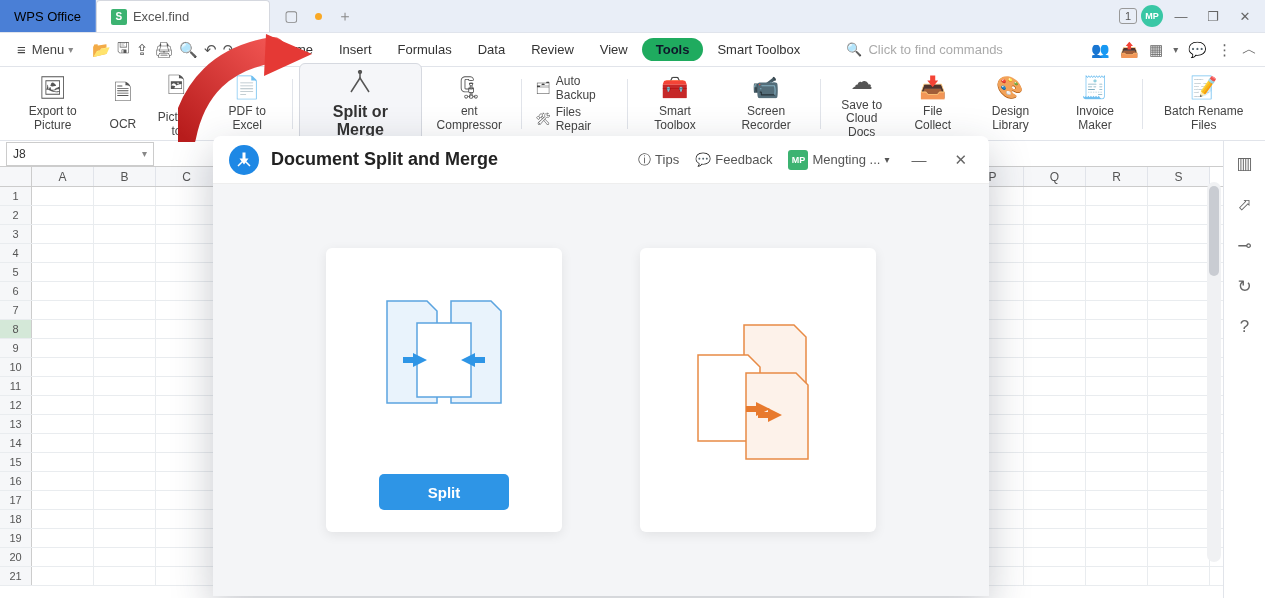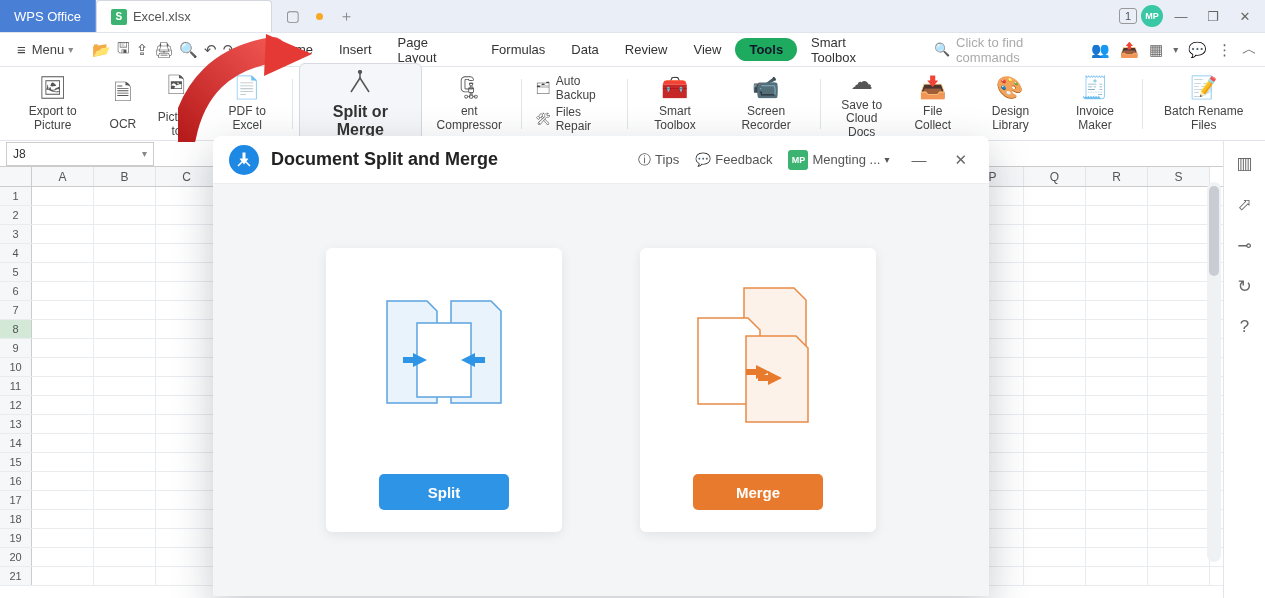--- a/index.html
+++ b/index.html
@@ -21,21 +21,21 @@
     display: flex;
     align-items: stretch;
     background: linear-gradient(to bottom,#e9eef7,#e9eef7);
     border-bottom: 1px solid #e0e4ec;
   }
   .tab {
     display: flex;
     align-items: center;
     padding: 0 14px;
     font-size: 13px;
-    color: #ffffff;
+    color: #000000;
     background: #4a7fd6;
     border-right: 1px solid rgba(255,255,255,0.2);
   }
   .tab.file {
     background: #fff;
     color: #555;
     border: 1px solid #d5d8df;
     border-bottom: none;
     border-radius: 4px 4px 0 0;
     margin-left: 0;
@@ -155,21 +155,21 @@
   .vscroll{position:absolute;top:182px;right:44px;width:14px;height:380px;background:#f0f1f3;border-radius:7px;}
   .vscroll .thumb{position:absolute;top:4px;left:2px;right:2px;height:90px;background:#c9ccd2;border-radius:5px;}
 </style>
 </head>
 <body>
 
 <div class="titlebar">
   <div class="tab">WPS Office</div>
   <div class="tab file">
     <span class="file-icon">S</span>
-    <span>Excel.xlsx</span>
+    <span>Excel.find</span>
   </div>
   <div class="tab-spacer">
     <span class="monitor-icon">▢</span>
     <span class="dot-orange"></span>
     <span class="plus-icon">＋</span>
   </div>
   <div class="win-controls">
     <span class="badge-num">1</span>
     <span class="avatar-small">MP</span>
     <span class="box">—</span>
@@ -190,21 +190,20 @@
     <span>⇪</span>
     <span>🖨</span>
     <span>🔍</span>
     <span>↶</span>
     <span>↷</span>
     <span style="font-size:10px;">▾</span>
   </div>
   <div class="ribbon-tabs">
     <div class="rtab">Home</div>
     <div class="rtab">Insert</div>
-    <div class="rtab">Page Layout</div>
     <div class="rtab">Formulas</div>
     <div class="rtab">Data</div>
     <div class="rtab">Review</div>
     <div class="rtab">View</div>
     <div class="rtab active">Tools</div>
     <div class="rtab">Smart Toolbox</div>
   </div>
   <div class="find-cmd">
     <span>🔍</span>
     <span>Click to find commands</span>
@@ -855,21 +854,20 @@
             <path d="M66 10 H116 L128 22 V96 H66 Z"></path>
             <path d="M20 40 H70 L82 52 V126 H20 Z" fill="#fff"></path>
             <path d="M68 58 H118 L130 70 V144 H68 Z"></path>
           </g>
           <g fill="#e87a2e">
             <path d="M40 66 L54 59 V63 H64 V69 H54 V73 Z" transform="rotate(180 52 66) translate(-28 -28)"></path>
             <path d="M40 66 L26 59 V63 H16 V69 H26 V73 Z" transform="translate(64 34)"></path>
           </g>
         </svg>
       </div>
-      <button class="card-btn orange">Merge</button>
     </div>
   </div>
 </div>
 
 <svg class="arrow-ann" viewBox="0 0 140 110">
   <defs>
     <linearGradient id="rg" x1="0" y1="1" x2="1" y2="0">
       <stop offset="0" stop-color="#b71c1c"></stop>
         <stop offset="1" stop-color="#ef5350"></stop>
     </linearGradient>

